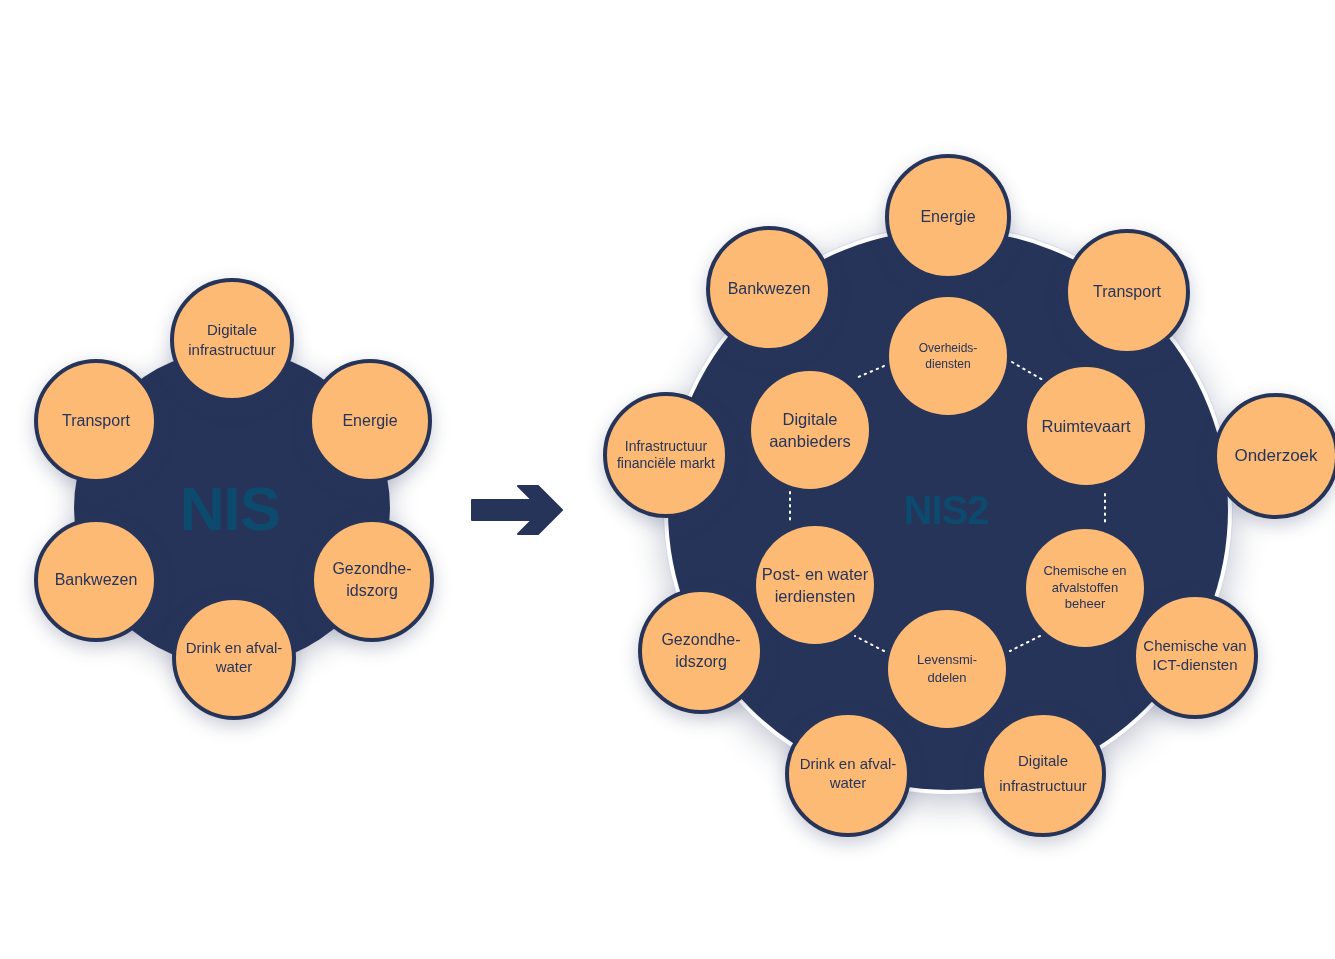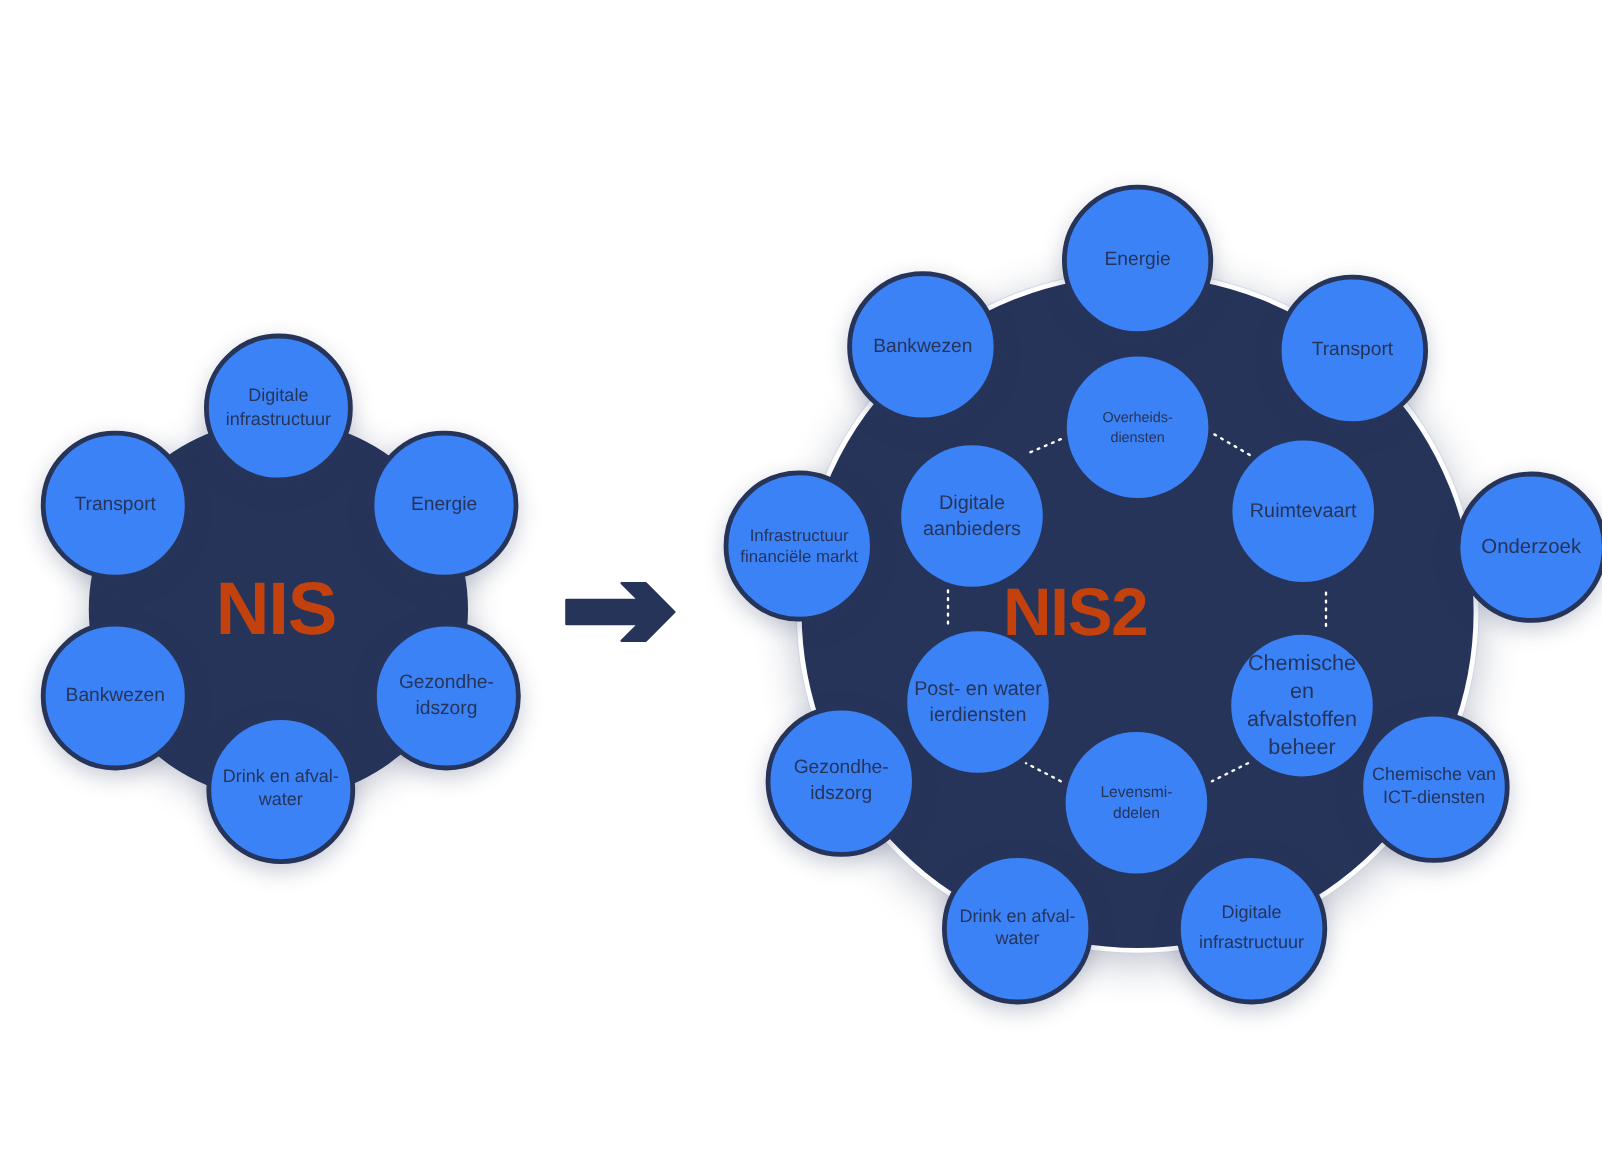--- a/index.html
+++ b/index.html
@@ -4,30 +4,30 @@
 <style>
   html, body { margin: 0; padding: 0; background: #ffffff; }
   body { width: 1335px; height: 959px; position: relative; overflow: hidden; font-family: "Liberation Sans", sans-serif; }
   .big {
     position: absolute; border-radius: 50%;
     background: #27345a;
     box-shadow: 0 6px 28px rgba(39,52,90,0.28);
   }
   .big.ringed { border: 4px solid #ffffff; box-sizing: border-box; box-shadow: 0 0 0 1px rgba(200,210,230,0.6), 0 8px 34px rgba(39,52,90,0.30); }
   .node {
-    position: absolute; border-radius: 50%; background: #3b82f6;
+    position: absolute; border-radius: 50%; background: #fdba74;
     box-sizing: border-box; display: flex; align-items: center; justify-content: center;
     text-align: center; color: #27345a; font-size: 16px; line-height: 1.35;
     transform: translate(-50%, -50%);
   }
   .node.outer { border: 4px solid #27345a; box-shadow: 0 6px 18px rgba(39,52,90,0.25); }
   .node.inner { border: none; }
   .node span { display: block; white-space: pre-line; padding: 0 2px; }
   .center-label {
-    position: absolute; color: #c2410c; font-weight: bold; transform: translate(-50%, -50%);
+    position: absolute; color: #0c4a6e; font-weight: bold; transform: translate(-50%, -50%);
     letter-spacing: -1px;
   }
   #dots { position: absolute; left: 0; top: 0; }
 </style>
 </head>
 <body>
 
 <div class="big" style="left:74px; top:350px; width:316px; height:316px;"></div>
 <div class="center-label" style="left:230px; top:508px; font-size:62px;">NIS</div>
 
@@ -63,21 +63,21 @@
   <g fill="none" stroke="#ffffff" stroke-width="2" stroke-dasharray="1.5 5" stroke-linecap="round">
     <path d="M884 366 L856 378"></path>
     <path d="M1012 362 L1043 380"></path>
     <path d="M1105 494 L1105 526"></path>
     <path d="M1040 636 L1010 651"></path>
     <path d="M884 651 L855 636"></path>
     <path d="M790 492 L790 524"></path>
   </g>
 </svg>
 
-<div class="center-label" style="left:896px; top:510px; font-size:56px;">NIS2</div>
+<div class="center-label" style="left:946px; top:510px; font-size:40px;">NIS2</div>
 
 <div class="node outer" style="left:948px; top:217px; width:126px; height:126px;">
     <span>Energie</span>
   </div>
 <div class="node outer" style="left:1127px; top:292px; width:126px; height:126px;">
     <span>Transport</span>
   </div>
 <div class="node outer" style="left:1276px; top:456px; width:126px; height:126px;">
     <span style="font-size:17px;">Onderzoek</span>
   </div>
@@ -106,21 +106,21 @@
   </div>
 
 <div class="node inner" style="left:948px; top:356px; width:118px; height:118px;">
     <span style="font-size:12px;">Overheids-
 diensten</span>
   </div>
 <div class="node inner" style="left:1086px; top:426px; width:118px; height:118px;">
     <span style="font-size:16.5px;">Ruimtevaart</span>
   </div>
 <div class="node inner" style="left:1085px; top:588px; width:118px; height:118px;">
-    <span style="font-size:18px; line-height:1.3;">Chemische en
+    <span style="font-size:13px; line-height:1.3;">Chemische en
 afvalstoffen
 beheer</span>
   </div>
 <div class="node inner" style="left:947px; top:669px; width:118px; height:118px;">
     <span style="font-size:13px;">Levensmi-
 ddelen</span>
   </div>
 <div class="node inner" style="left:815px; top:585px; width:118px; height:118px;">
     <span style="font-size:16.5px;">Post- en water
 ierdiensten</span>

